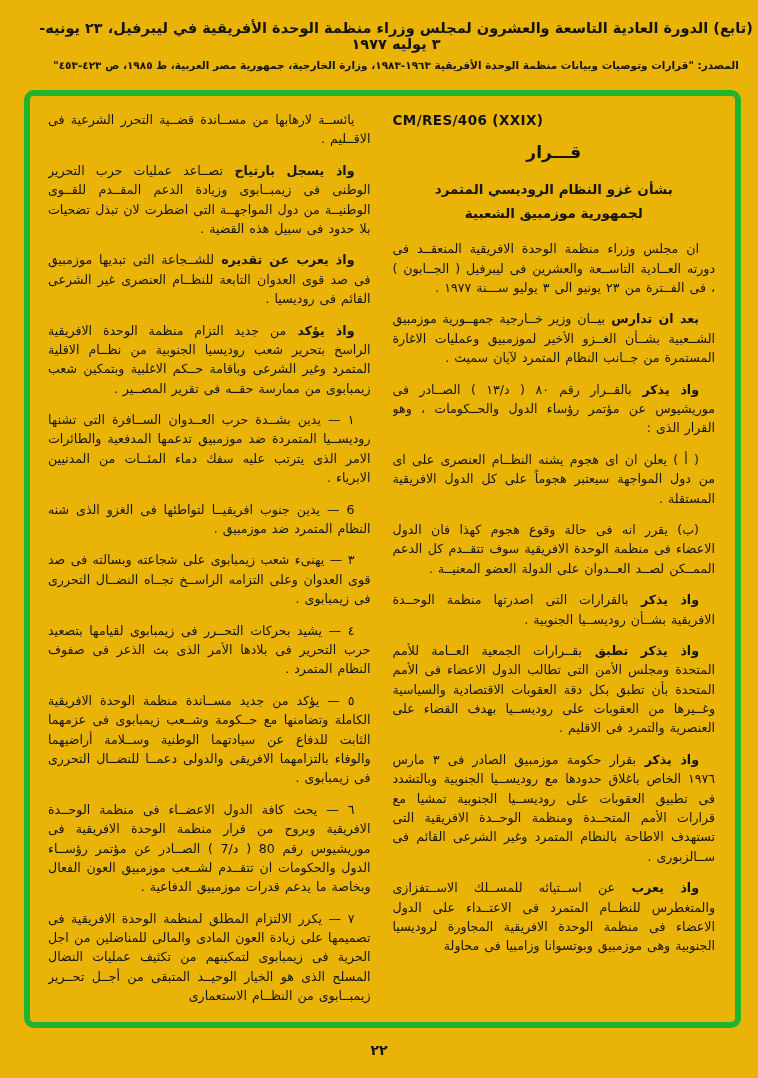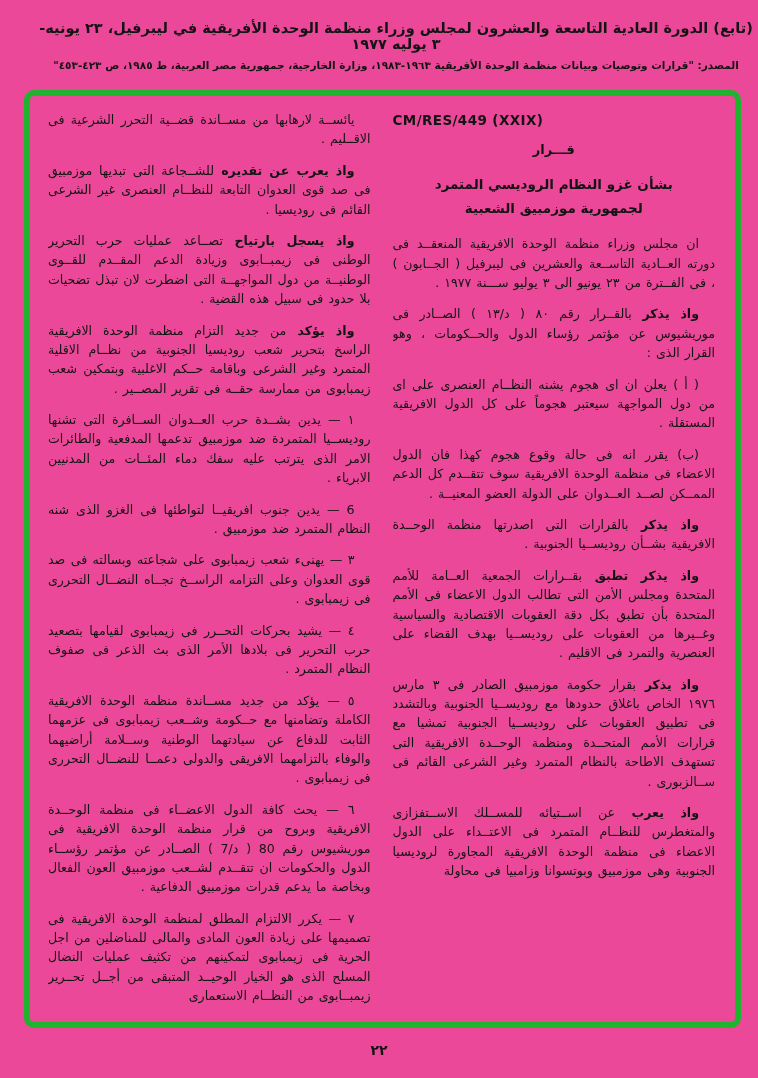--- a/index.html
+++ b/index.html
@@ -1,37 +1,37 @@
 <!DOCTYPE html>
 <html lang="ar"><head>
 <meta charset="utf-8">
 <style>
   * { margin:0; padding:0; box-sizing:border-box; }
   html,body { background:#e8e8e8; }
   .page {
     width:758px; height:1078px; margin:0 auto; position:relative;
-    background:#ec4899; font-family:"DejaVu Sans", sans-serif; color:#141414;
+    background:#eab308; font-family:"DejaVu Sans", sans-serif; color:#141414;
     overflow:hidden;
     padding-left:34px;
   }
   .header { direction:rtl; text-align:center; padding-top:20px; }
   .header-line1 { font-size:14.5px; font-weight:bold; letter-spacing:0; }
   .header-line2 { font-size:10.5px; font-weight:bold; margin-top:7px; }
   .content-box {
     position:absolute; left:24px; right:17px; top:90px; bottom:50px;
     border:6px solid #1eb42e; border-radius:10px;
     padding:14px 20px 10px 18px; overflow:hidden;
   }
   .columns { display:flex; direction:rtl; gap:22px; height:100%; }
   .col { flex:1; direction:rtl; overflow:hidden; }
   .doc-ref {
     direction:ltr; text-align:left; font-weight:bold; font-size:13.5px;
     letter-spacing:0.4px; margin:2px 0 14px 0;
   }
-  .res-title { text-align:center; font-weight:bold; font-size:13px; margin-bottom:14px; }
+  .res-title { text-align:center; font-weight:bold; font-size:17px; margin-bottom:14px; }
   .res-subtitle { text-align:center; font-weight:bold; font-size:13.5px; line-height:1.75; margin-bottom:14px;margin-top:16px; }
   .para {
     font-size:12.6px; line-height:1.54; text-align:justify;
     margin-bottom:12px; text-indent:16px; word-spacing:1px;
   }
   .para .lead { font-weight:bold; }
   .page-number {
     position:absolute; bottom:20px; left:0; right:0;
     text-align:center; font-weight:bold; font-size:14px; letter-spacing:4px;
   }
@@ -43,30 +43,31 @@
 
   <div class="header">
     <div class="header-line1">(تابع) الدورة العادية التاسعة والعشرون لمجلس وزراء منظمة الوحدة الأفريقية في ليبرفيل، ٢٣ يونيه- ٣ يوليه ١٩٧٧</div>
     <div class="header-line2">المصدر: "قرارات وتوصيات وبيانات منظمة الوحدة الأفريقية ١٩٦٣-١٩٨٣، وزارة الخارجية، جمهورية مصر العربية، ط ١٩٨٥، ص ٤٢٣-٤٥٣"</div>
   </div>
 
   <div class="content-box" style="border-color: rgb(30, 180, 46);">
     <div class="columns">
 
       <div class="col">
-        <div class="doc-ref">CM/RES/449 (XXIX)</div>
+        <div class="doc-ref">CM/RES/406 (XXIX)</div>
         <div class="res-title">قـــرار</div>
         <div class="res-subtitle">
           <div>بشأن غزو النظام الروديسي المتمرد</div>
           <div>لجمهورية موزمبيق الشعبية</div>
         </div>
         <div>
 
             <p class="para"><span class="lead"></span><span>ان مجلس وزراء منظمة الوحدة الافريقية المنعقــد فى دورته العــادية التاســعة والعشرين فى ليبرفيل ( الجــابون ) ، فى الفــترة من ٢٣ يونيو الى ٣ يوليو ســـنة ١٩٧٧ .</span></p>
 
+            <p class="para"><span class="lead">بعد ان تدارس </span><span>بيــان وزير خــارجية جمهــورية موزمبيق الشــعبية بشــأن الغــزو الأخير لموزمبيق وعمليات الاغارة المستمرة من جــانب النظام المتمرد لآيان سميث .</span></p>
 
             <p class="para"><span class="lead">واذ يذكر </span><span>بالقــرار رقم ٨٠ ( د/١٣ ) الصــادر فى موريشيوس عن مؤتمر رؤساء الدول والحــكومات ، وهو القرار الذى :</span></p>
 
             <p class="para"><span class="lead"></span><span>( أ ) يعلن ان اى هجوم يشنه النظــام العنصرى على اى من دول المواجهة سيعتبر هجوماً على كل الدول الافريقية المستقلة .</span></p>
 
             <p class="para"><span class="lead"></span><span>(ب) يقرر انه فى حالة وقوع هجوم كهذا فان الدول الاعضاء فى منظمة الوحدة الافريقية سوف تتقــدم كل الدعم الممــكن لصــد العــدوان على الدولة العضو المعنيــة .</span></p>
 
             <p class="para"><span class="lead">واذ يذكر </span><span>بالقرارات التى اصدرتها منظمة الوحــدة الافريقية بشــأن روديســيا الجنوبية .</span></p>
 
             <p class="para"><span class="lead">واذ يذكر تطبق </span><span>بقــرارات الجمعية العــامة للأمم المتحدة ومجلس الأمن التى تطالب الدول الاعضاء فى الأمم المتحدة بأن تطبق بكل دقة العقوبات الاقتصادية والسياسية وغــيرها من العقوبات على روديســيا بهدف القضاء على العنصرية والتمرد فى الاقليم .</span></p>
@@ -75,23 +76,23 @@
 
             <p class="para"><span class="lead">واذ يعرب </span><span>عن اســتيائه للمســلك الاســتفزازى والمتغطرس للنظــام المتمرد فى الاعتــداء على الدول الاعضاء فى منظمة الوحدة الافريقية المجاورة لروديسيا الجنوبية وهى موزمبيق وبوتسوانا وزامبيا فى محاولة</span></p>
           </div>
       </div>
 
       <div class="col">
         <div>
 
             <p class="para"><span class="lead"></span><span>يائســة لارهابها من مســاندة قضــية التحرر الشرعية فى الاقــليم .</span></p>
 
+            <p class="para"><span class="lead">واذ يسجل بارتياح </span><span>تصــاعد عمليات حرب التحرير الوطنى فى زيمبــابوى وزيادة الدعم المقــدم للقــوى الوطنيــة من دول المواجهــة التى اضطرت لان تبذل تضحيات بلا حدود فى سبيل هذه القضية .</span></p>
+
             <p class="para"><span class="lead">واذ يعرب عن تقديره </span><span>للشــجاعة التى تبديها موزمبيق فى صد قوى العدوان التابعة للنظــام العنصرى غير الشرعى القائم فى روديسيا .</span></p>
-
-            <p class="para"><span class="lead">واذ يسجل بارتياح </span><span>تصــاعد عمليات حرب التحرير الوطنى فى زيمبــابوى وزيادة الدعم المقــدم للقــوى الوطنيــة من دول المواجهــة التى اضطرت لان تبذل تضحيات بلا حدود فى سبيل هذه القضية .</span></p>
 
             <p class="para"><span class="lead">واذ يؤكد </span><span>من جديد التزام منظمة الوحدة الافريقية الراسخ بتحرير شعب روديسيا الجنوبية من نظــام الاقلية المتمرد وغير الشرعى وباقامة حــكم الاغلبية وبتمكين شعب زيمبابوى من ممارسة حقــه فى تقرير المصــير .</span></p>
 
             <p class="para"><span class="lead"></span><span>١ — يدين بشــدة حرب العــدوان الســافرة التى تشنها روديســيا المتمردة ضد موزمبيق تدعمها المدفعية والطائرات الامر الذى يترتب عليه سفك دماء المئــات من المدنيين الابرياء .</span></p>
 
             <p class="para"><span class="lead"></span><span>6 — يدين جنوب افريقيــا لتواطئها فى الغزو الذى شنه النظام المتمرد ضد موزمبيق .</span></p>
 
             <p class="para"><span class="lead"></span><span>٣ — يهنىء شعب زيمبابوى على شجاعته وبسالته فى صد قوى العدوان وعلى التزامه الراســخ تجــاه النضــال التحررى فى زيمبابوى .</span></p>
 
             <p class="para"><span class="lead"></span><span>٤ — يشيد بحركات التحــرر فى زيمبابوى لقيامها بتصعيد حرب التحرير فى بلادها الأمر الذى بث الذعر فى صفوف النظام المتمرد .</span></p>

